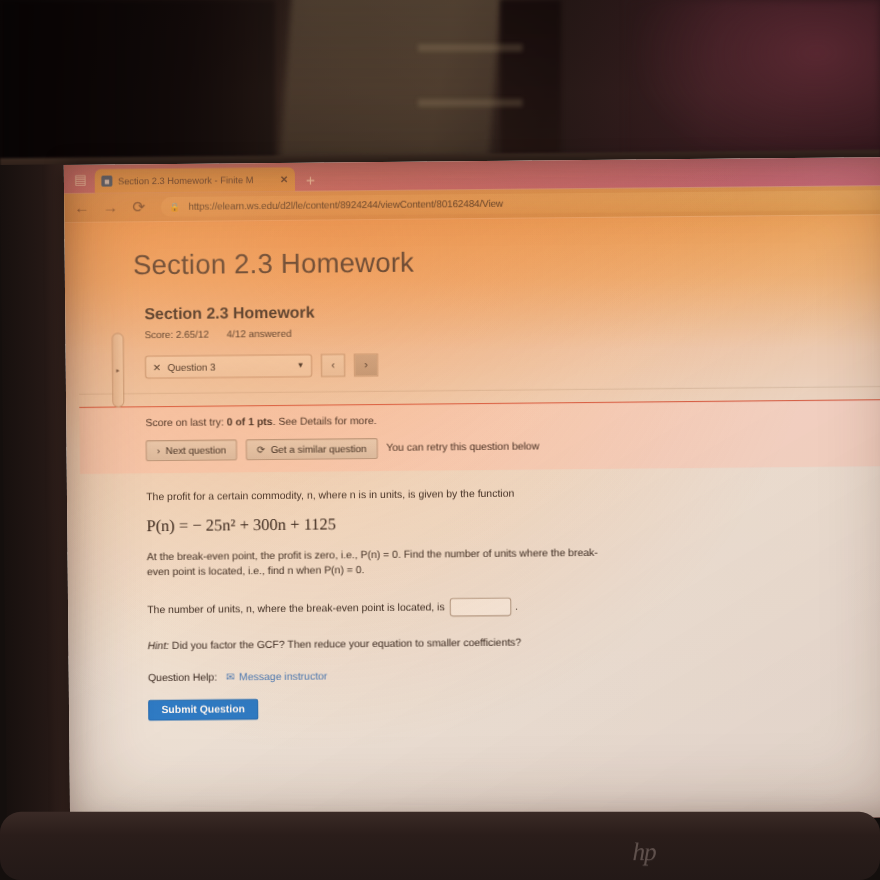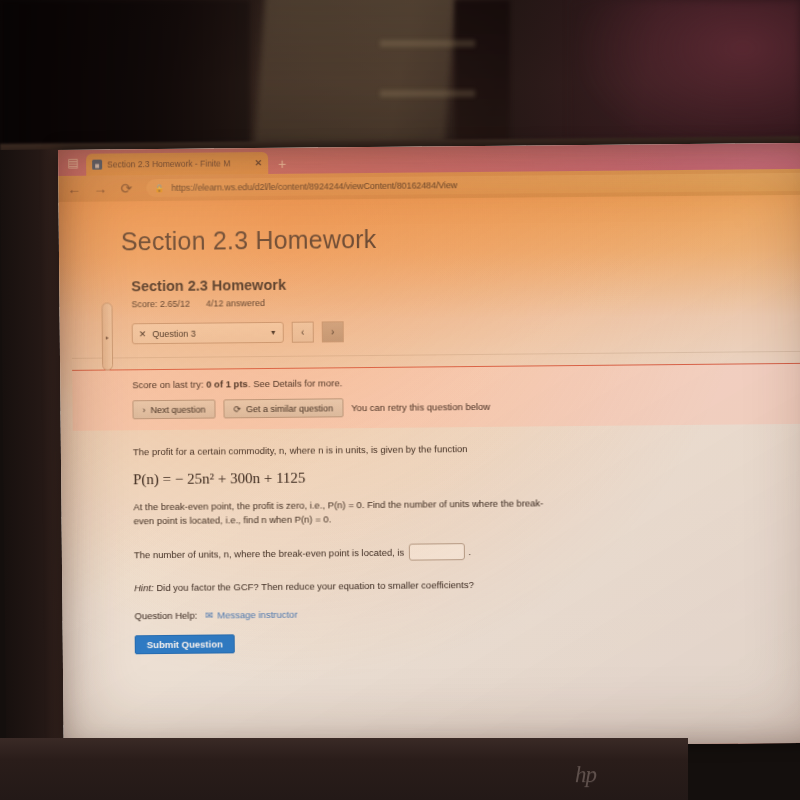--- a/index.html
+++ b/index.html
@@ -62,22 +62,23 @@
   }
 
   
   .bezel-left {
     position:absolute; left:0; top:150px; width:62px; height:600px;
     background: linear-gradient(90deg,#17100e 0%, #241815 62%, #3a2620 100%);
     transform: rotate(-0.6deg);
     transform-origin: top left;
   }
   .bezel-bottom {
-    position:absolute; left:0; bottom:0; width:688px; height:62px;
+    position:absolute; left:0; bottom:0; width:800px; height:62px;
     background: linear-gradient(180deg,#3a2a26 0%, #2a1d1a 35%, #231917 100%);
+    border-radius: 19px;
   }
   .hp-logo {
     position:absolute; left:575px; bottom:12px;
     font-family: "Liberation Serif", serif;
     font-style: italic;
     font-size: 23px;
     letter-spacing: -1px;
     color: rgba(150,132,126,0.45);
     text-shadow: 0 1px 1px rgba(255,255,255,0.06);
     user-select:none;

